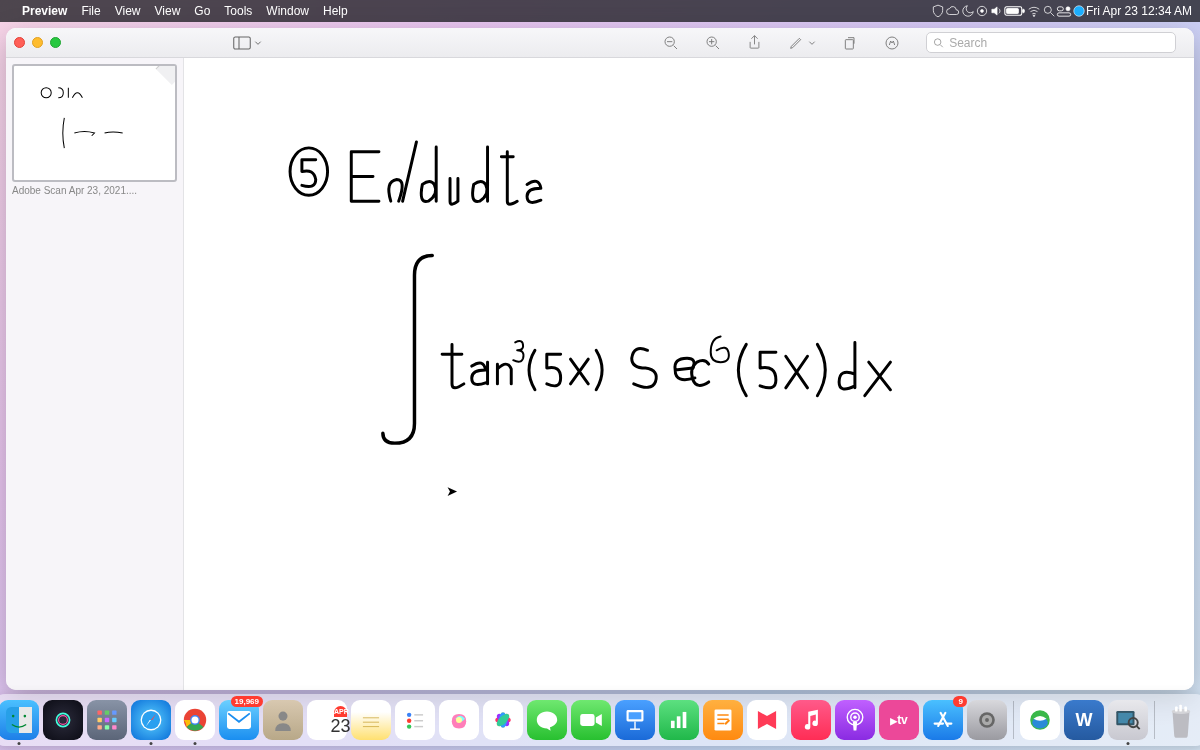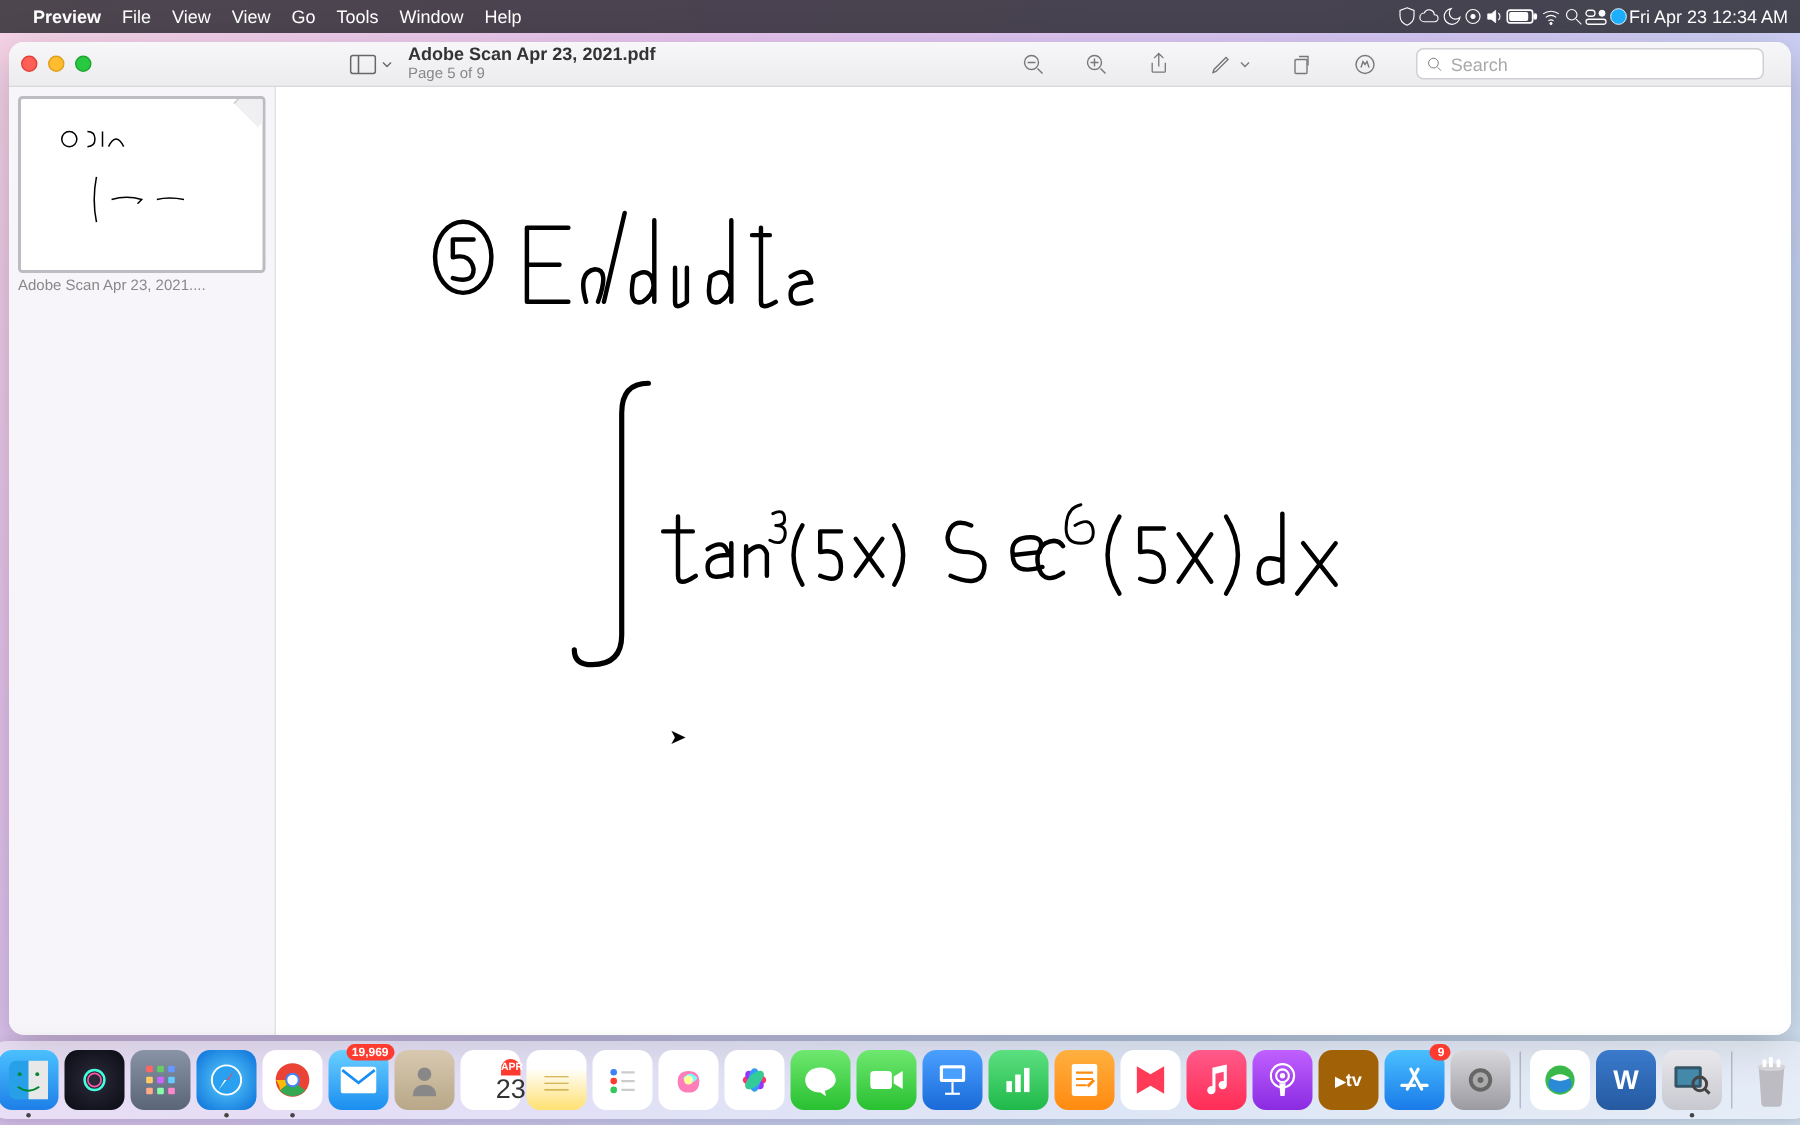--- a/index.html
+++ b/index.html
@@ -59,21 +59,21 @@
   .sidebar-toggle svg{stroke:#666;}
   .title-block { margin-left:10px; line-height:1.1; }
   .title-block .title { font-size:12px; font-weight:600; color:#333;}
   .title-block .sub { font-size:10px; color:#888;}
   .tb-spacer { flex:1; }
   .tb-icons { display:flex; align-items:center; gap:26px; color:#666; margin-right:10px;}
   .tb-icons .grp{display:flex;align-items:center;gap:4px;}
   .searchbox {
     display:flex; align-items:center; gap:5px;
     border:1px solid #d0d0d4; border-radius:5px;
-    height:21px; padding:0 6px; width:232px; background:#fff;
+    height:21px; padding:0 6px; width:250px; background:#fff;
     color:#999; font-size:12px;
   }
   .searchbox input{border:none;outline:none;font-size:12px;color:#333;width:100%;background:transparent;}
   .searchbox input::placeholder{color:#aaa;}
 
   .window-body { flex:1; display:flex; }
   .sidebar {
     width:178px; background:rgba(245,243,247,0.8);
     border-right:1px solid #e3e3e6; padding:6px;
   }
@@ -192,24 +192,20 @@
     </div>
     <div class="sidebar-toggle">
       <svg width="18" height="14" viewBox="0 0 24 18" class="icon-stroke">
           <rect x="1" y="1" width="22" height="16" rx="2"></rect>
           <line x1="8" y1="1" x2="8" y2="17"></line>
         </svg>
       <svg width="8" height="8" viewBox="0 0 12 12" class="icon-stroke">
           <polyline points="2,4 6,8 10,4"></polyline>
         </svg>
     </div>
-    <div class="title-block">
-      <div class="title">Adobe Scan Apr 23, 2021.pdf</div>
-      <div class="sub">Page 5 of 9</div>
-    </div>
     <div class="tb-spacer"></div>
     <div class="tb-icons">
       <svg width="16" height="16" viewBox="0 0 24 24" class="icon-stroke">
           <circle cx="10" cy="10" r="7"></circle>
           <line x1="16" y1="16" x2="21" y2="21"></line>
           <line x1="6" y1="10" x2="14" y2="10"></line>
         </svg>
       <svg width="16" height="16" viewBox="0 0 24 24" class="icon-stroke">
           <circle cx="10" cy="10" r="7"></circle>
           <line x1="16" y1="16" x2="21" y2="21"></line>
@@ -457,21 +453,21 @@
       </svg>
   </div>
   <div class="app" style="background:linear-gradient(#c060ff,#8a2be2)">
     <svg width="22" height="24" viewBox="0 0 30 34">
         <circle fill="none" stroke="#fff" stroke-width="2" cx="15" cy="13" r="11"></circle>
         <circle fill="none" stroke="#fff" stroke-width="2" cx="15" cy="13" r="6"></circle>
         <circle fill="#fff" cx="15" cy="13" r="2.5"></circle>
         <path fill="#fff" d="M12 20h6l-1 12h-4z"></path>
       </svg>
   </div>
-  <div class="app" style="background:#a16207;font-size:12px">
+  <div class="app" style="background:#ec4899;font-size:12px">
     <span><span style="font-size:9px">▶</span><span>tv</span></span>
   </div>
   <div class="app" style="background:linear-gradient(#4ac0ff,#1a7ae8)">
     <svg width="24" height="24" viewBox="0 0 40 40">
         <g stroke="#fff" stroke-width="3.5" stroke-linecap="round">
           <line x1="12" y1="30" x2="24" y2="8"></line>
           <line x1="28" y1="30" x2="16" y2="8"></line>
           <line x1="6" y1="26" x2="20" y2="26"></line>
           <line x1="26" y1="26" x2="34" y2="26"></line>
         </g>

